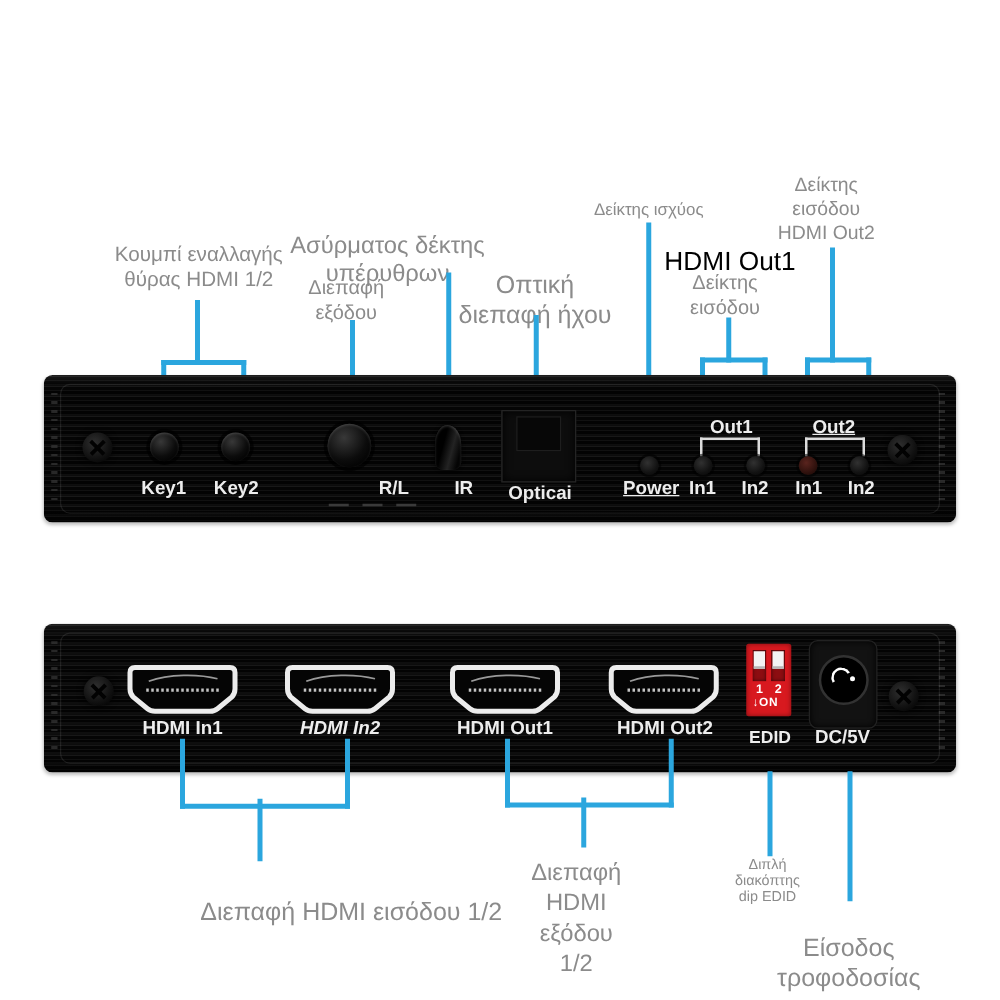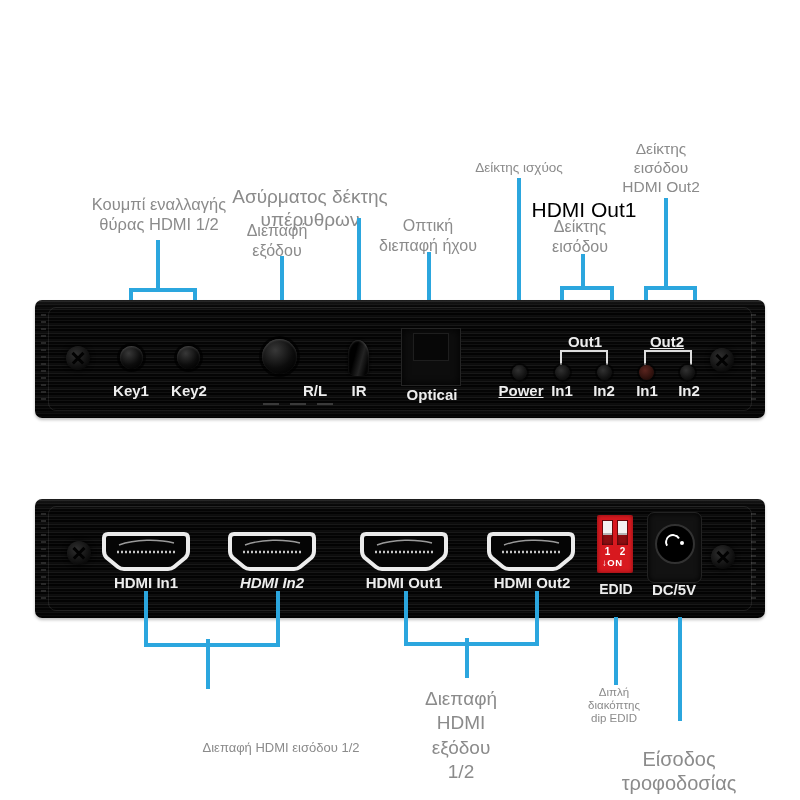--- a/index.html
+++ b/index.html
@@ -75,21 +75,21 @@
 
 <div class="canvas">
 
 
   <div class="clabel" style="left:159px;top:194px;font-size:16.5px;">Κουμπί εναλλαγής
 θύρας HDMI 1/2</div>
   <div class="clabel" style="left:310px;top:185px;font-size:19px;">Ασύρματος δέκτης
 υπέρυθρων</div>
   <div class="clabel" style="left:277px;top:221px;font-size:16px;">Διεπαφή
 εξόδου</div>
-  <div class="clabel" style="left:428px;top:216px;font-size:16px;">Οπτική
+  <div class="clabel" style="left:428px;top:216px;font-size:20px;">Οπτική
 διεπαφή ήχου</div>
   <div class="clabel" style="left:519px;top:160px;font-size:13.5px;">Δείκτης ισχύος</div>
   <div class="clabel black" style="left:584px;top:197px;font-size:21px;">HDMI Out1</div>
   <div class="clabel" style="left:580px;top:217px;font-size:16px;">Δείκτης
 εισόδου</div>
   <div class="clabel" style="left:661px;top:140px;font-size:15.5px;">Δείκτης
 εισόδου
 HDMI Out2</div>
 
   <div class="vl" style="left:156px;top:240px;height:50px;"></div>
@@ -111,21 +111,21 @@
 
     <div class="btn" style="left:85px;top:46px;width:23px;height:23px;"></div>
     <div class="btn" style="left:142px;top:46px;width:23px;height:23px;"></div>
     <div class="plabel" style="left:96px;top:82px;">Key1</div>
     <div class="plabel" style="left:154px;top:82px;">Key2</div>
 
     <div class="btn" style="left:227px;top:39px;width:35px;height:35px;"></div>
     <div class="plabel" style="left:246px;top:82px;margin-left:34px;">R/L</div>
 
     <div class="ir-dome" style="left:313px;top:40px;"></div>
-    <div class="plabel" style="left:324px;top:82px;">IR</div>
+    <div class="plabel" style="left:336px;top:82px;">IR</div>
 
     <div class="optical">
       <div class="optical-inner"></div>
     </div>
     <div class="plabel" style="left:397px;top:86px;">Opticai</div>
 
     <div class="led" style="left:477px;top:65px;"></div>
     <div class="plabel" style="left:486px;top:82px;text-decoration:underline;">Power</div>
 
     <div class="plabel" style="left:550px;top:33px;">Out1</div>
@@ -202,21 +202,21 @@
     <div class="plabel" style="left:639px;top:82px;">DC/5V</div>
   </div>
 
   <div class="bup" style="left:144px;top:591px;width:128px;height:52px;"></div>
   <div class="vl" style="left:206px;top:639px;height:50px;"></div>
   <div class="bup" style="left:404px;top:591px;width:127px;height:51px;"></div>
   <div class="vl" style="left:465px;top:638px;height:40px;"></div>
   <div class="vl" style="left:614px;top:617px;height:68px;"></div>
   <div class="vl" style="left:678px;top:617px;height:104px;"></div>
 
-  <div class="clabel" style="left:281px;top:740px;font-size:13px;text-align:right;">Διεπαφή HDMI εισόδου 1/2</div>
+  <div class="clabel" style="left:281px;top:718px;font-size:20px;text-align:right;">Διεπαφή HDMI εισόδου 1/2</div>
   <div class="clabel" style="left:461px;top:687px;font-size:19px;line-height:1.28;">Διεπαφή
 HDMI
 εξόδου
 1/2</div>
   <div class="clabel" style="left:614px;top:686px;font-size:11.5px;line-height:1.15;">Διπλή
 διακόπτης
 dip EDID</div>
   <div class="clabel" style="left:679px;top:747px;font-size:20px;">Είσοδος τροφοδοσίας 5V</div>
 
 </div>

